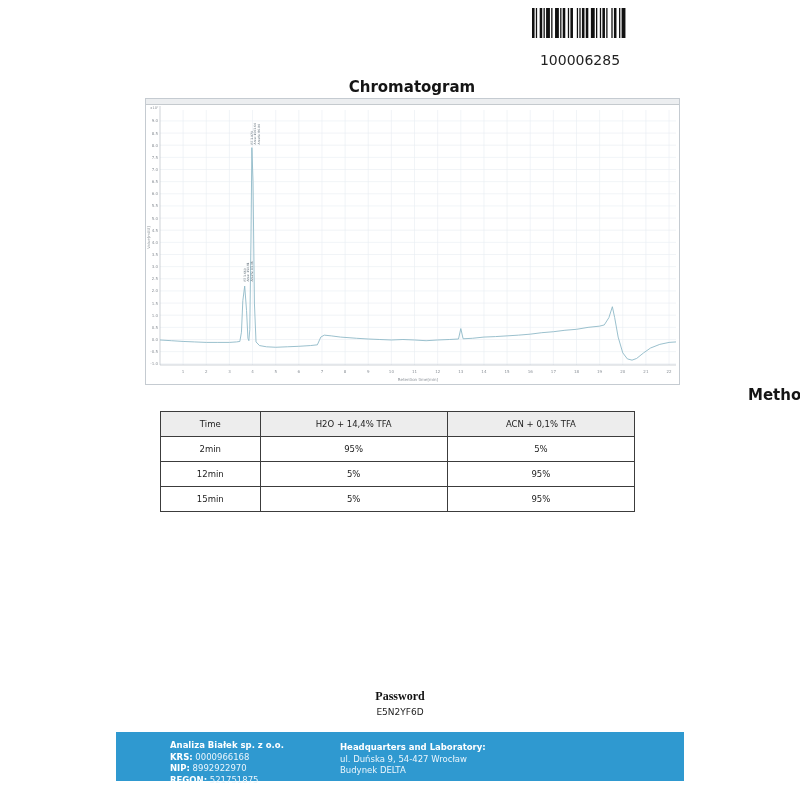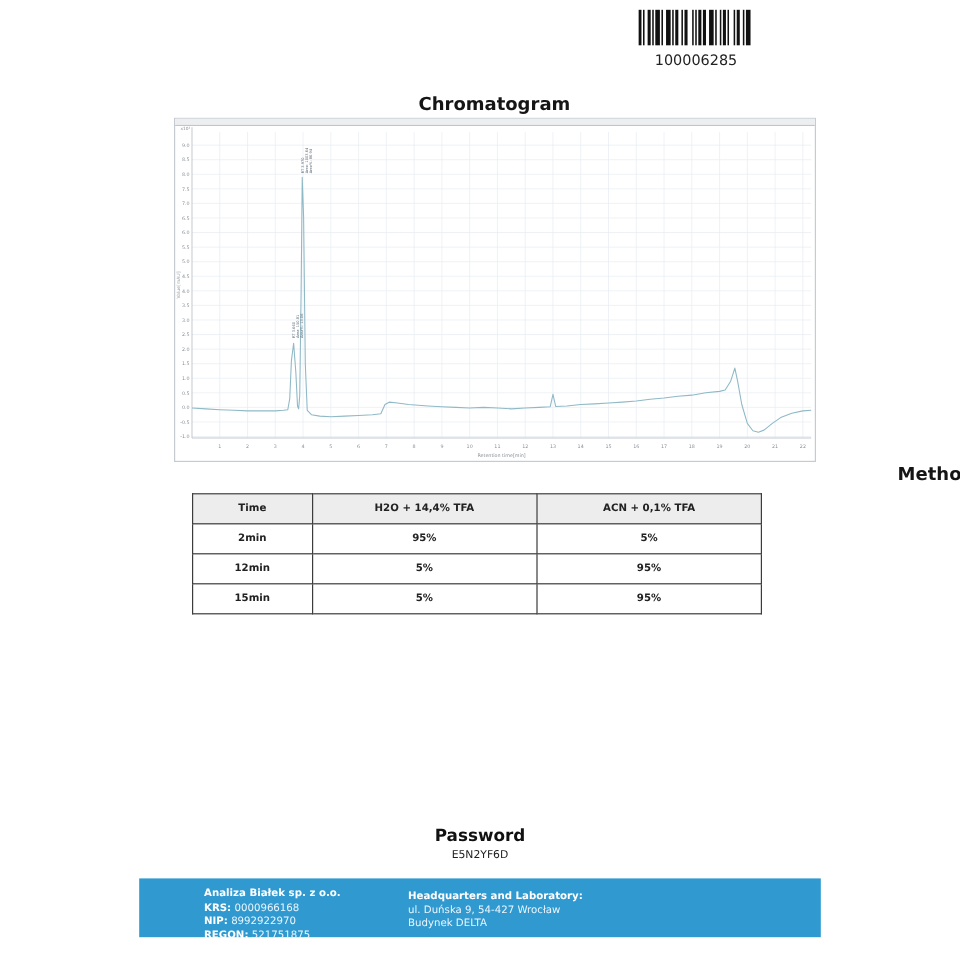--- a/index.html
+++ b/index.html
@@ -5,41 +5,41 @@
   html,body{margin:0;padding:0;background:#ffffff;}
   .page{position:relative;width:800px;height:800px;background:#fff;overflow:hidden;
         font-family:"DejaVu Sans","Liberation Sans",sans-serif;color:#222;}
 
   
   .logo-block{position:absolute;left:148px;top:2px;width:134px;text-align:center;}
   .logo-block svg{display:block;margin:0 auto;}
   .brand{margin-top:1px;font-size:11px;letter-spacing:1.6px;color:#3a3a3a;white-space:nowrap;}
 
   .barcode-block{position:absolute;left:520px;top:8px;width:120px;text-align:center;}
-  .barcode-value{font-size:12px;color:#222;margin-top:1px;}
+  .barcode-value{font-size:14px;color:#222;margin-top:10px;}
 
   
   .sec-title{position:absolute;left:0;width:100%;text-align:center;
              font-size:15px;font-weight:bold;color:#151515;padding-left:12px;}
   .t-chrom{top:78px;}
   .t-method{top:386px;text-align:right;}
 
   
   .chart-wrap{position:absolute;left:145px;top:98px;width:535px;height:287px;}
 
   
   table.method{position:absolute;left:160px;top:411px;width:475px;border-collapse:collapse;}
   table.method th,table.method td{border:1px solid #3c3c3c;height:22px;
-      font-size:8.5px;font-weight:bold;text-align:center;vertical-align:middle;color:#222;}
+      font-size:8.5px;font-weight:normal;text-align:center;vertical-align:middle;color:#222;}
   table.method thead th{background:#ededed;}
   .col-time{width:21%;} .col-a{width:39.5%;} .col-b{width:39.5%;}
 
   
   .password-block{position:absolute;left:0;top:689px;width:100%;text-align:center;}
-  .pw-label{font-size:14px;font-weight:bold;color:#111;}
+  .pw-label{font-size:12px;font-weight:bold;color:#111;font-family:Liberation Serif, serif;}
   .pw-value{font-size:9px;color:#222;margin-top:3px;}
 
   
   .footer{position:absolute;left:116px;top:732px;width:568px;height:49px;background:#2f99d0;color:#fff;}
   .f-col{position:absolute;font-size:8.5px;line-height:11.5px;}
   .f-col b{font-weight:bold;}
   .f1{left:54px;top:8px;} .f2{left:224px;top:10px;} .f3{left:412px;top:10px;}
   .f-soft{color:#eaf5fc;}
 </style>
 </head>

